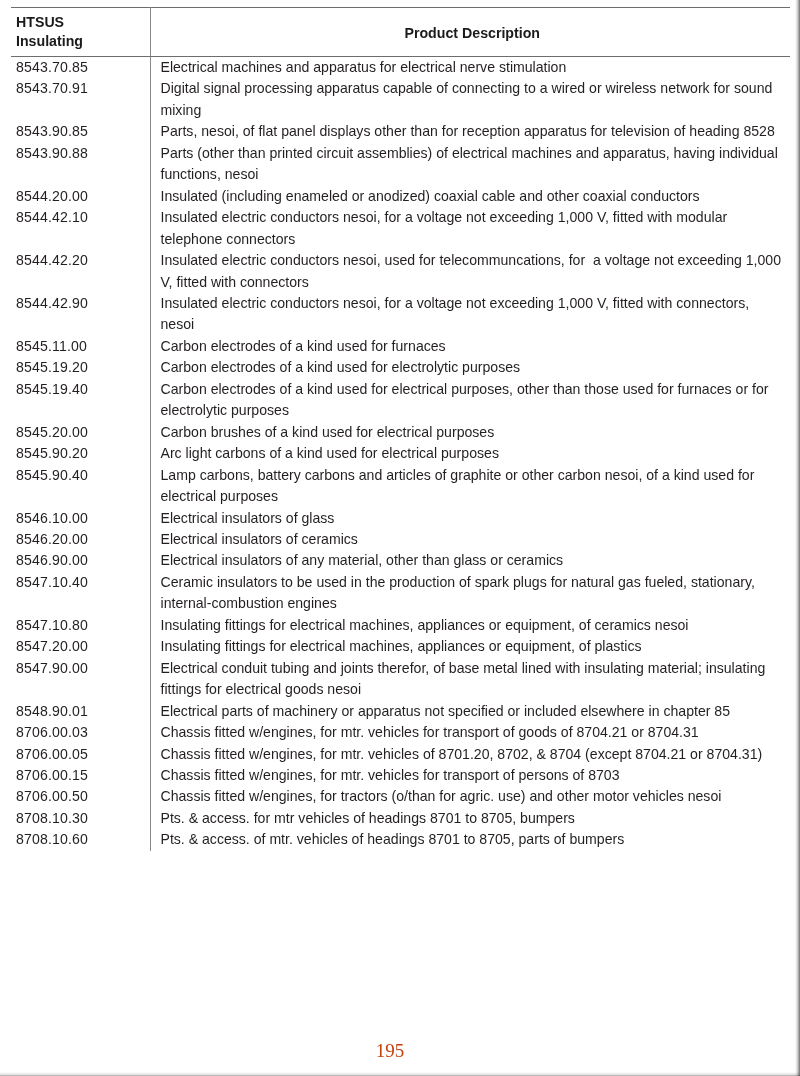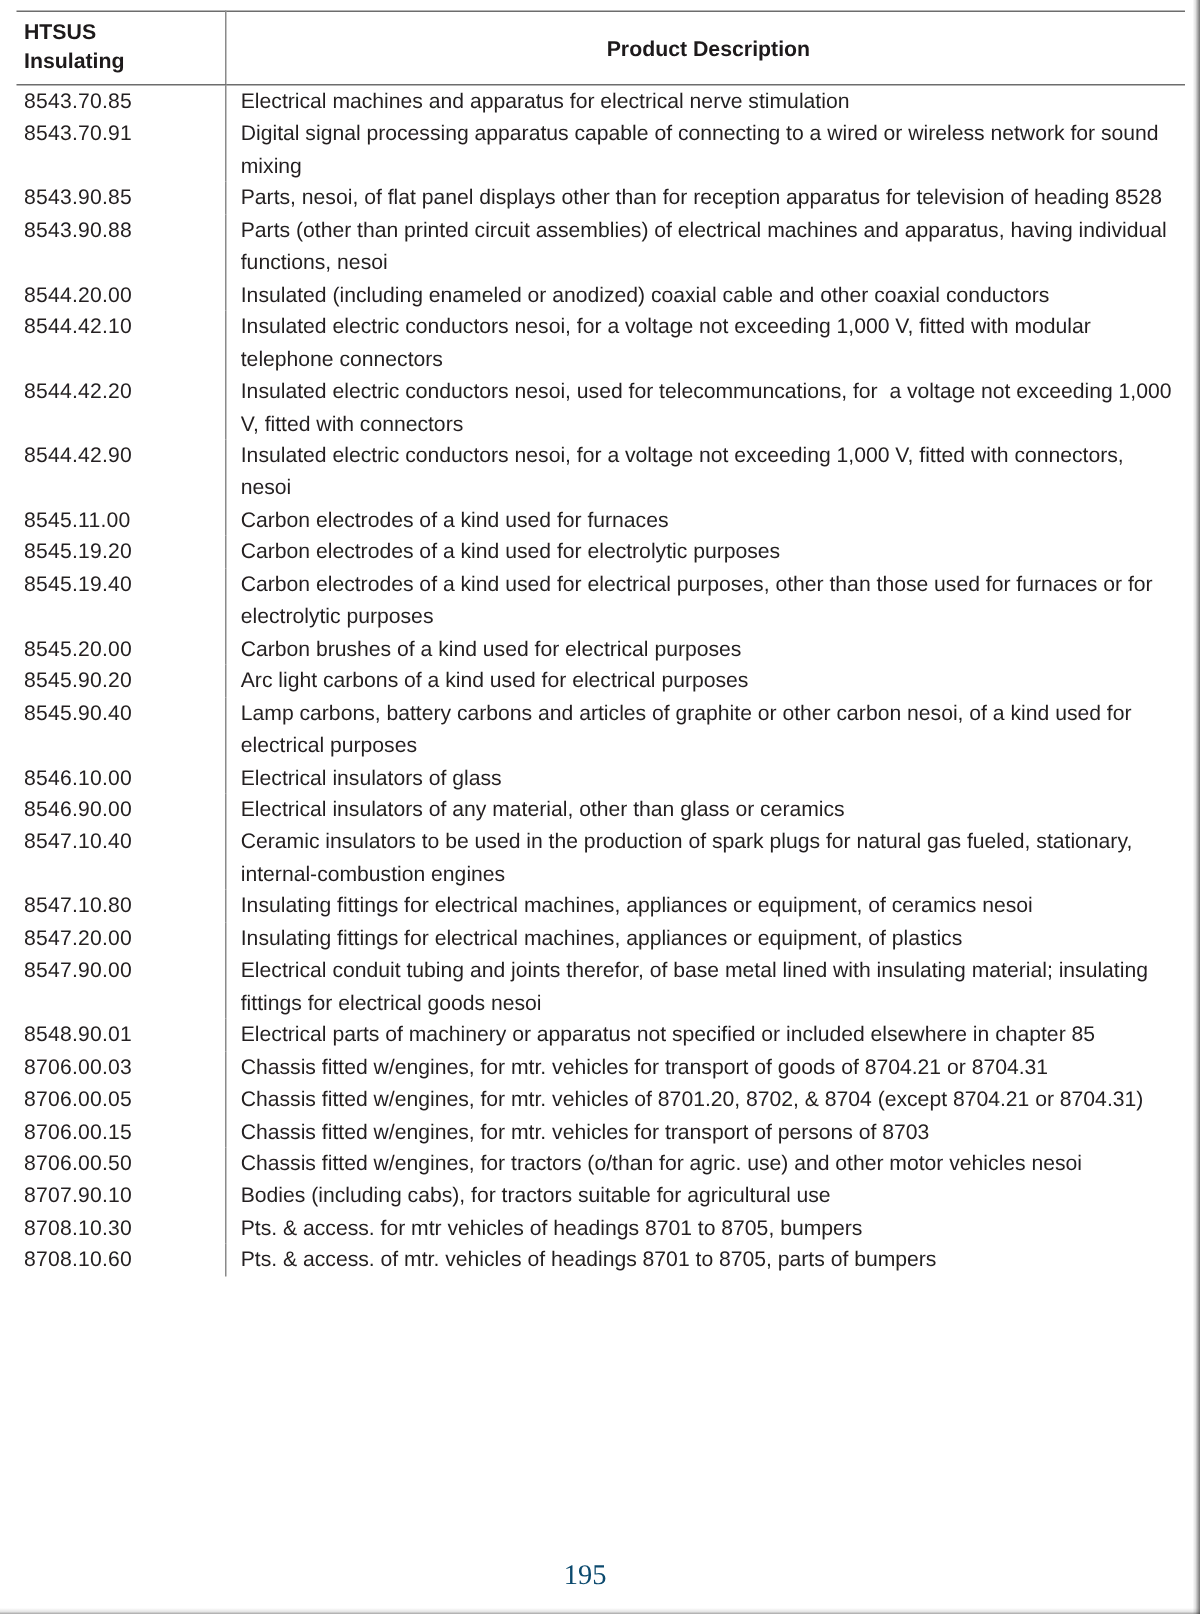--- a/index.html
+++ b/index.html
@@ -102,21 +102,21 @@
   }
 
   .page-number {
     position: absolute;
     left: 0;
     top: 1040px;
     width: 780px;
     text-align: center;
     font-family: "Liberation Serif", serif;
     font-size: 19px;
-    color: #0c4a6e;
+    color: #c2410c;
   }
 </style>
 </head>
 <body>
 
 <div class="page">
 
   <table class="doc-table">
     <colgroup>
       <col style="width:139px">
@@ -186,20 +186,24 @@
         </tr>
         <tr>
           <td class="td-code">8545.90.40</td>
           <td class="td-desc">Lamp carbons, battery carbons and articles of graphite or other carbon nesoi, of a kind used for electrical purposes</td>
         </tr>
         <tr>
           <td class="td-code">8546.10.00</td>
           <td class="td-desc">Electrical insulators of glass</td>
         </tr>
         <tr>
+          <td class="td-code">8546.20.00</td>
+          <td class="td-desc">Electrical insulators of ceramics</td>
+        </tr>
+        <tr>
           <td class="td-code">8546.90.00</td>
           <td class="td-desc">Electrical insulators of any material, other than glass or ceramics</td>
         </tr>
         <tr>
           <td class="td-code">8547.10.40</td>
           <td class="td-desc">Ceramic insulators to be used in the production of spark plugs for natural gas fueled, stationary, internal-combustion engines</td>
         </tr>
         <tr>
           <td class="td-code">8547.10.80</td>
           <td class="td-desc">Insulating fittings for electrical machines, appliances or equipment, of ceramics nesoi</td>
@@ -226,24 +230,20 @@
         </tr>
         <tr>
           <td class="td-code">8706.00.15</td>
           <td class="td-desc">Chassis fitted w/engines, for mtr. vehicles for transport of persons of 8703</td>
         </tr>
         <tr>
           <td class="td-code">8706.00.50</td>
           <td class="td-desc">Chassis fitted w/engines, for tractors (o/than for agric. use) and other motor vehicles nesoi</td>
         </tr>
         <tr>
-          <td class="td-code">8707.90.10</td>
-          <td class="td-desc">Bodies (including cabs), for tractors suitable for agricultural use</td>
-        </tr>
-        <tr>
           <td class="td-code">8708.10.30</td>
           <td class="td-desc">Pts. &amp; access. for mtr vehicles of headings 8701 to 8705, bumpers</td>
         </tr>
         <tr>
           <td class="td-code">8708.10.60</td>
           <td class="td-desc">Pts. &amp; access. of mtr. vehicles of headings 8701 to 8705, parts of bumpers</td>
         </tr>
       </tbody>
   </table>
 

